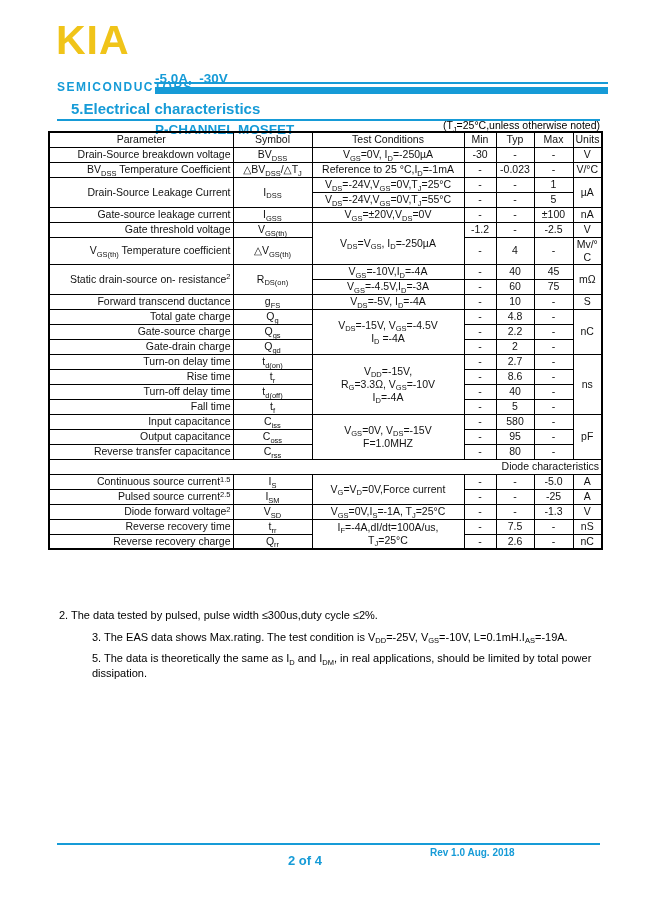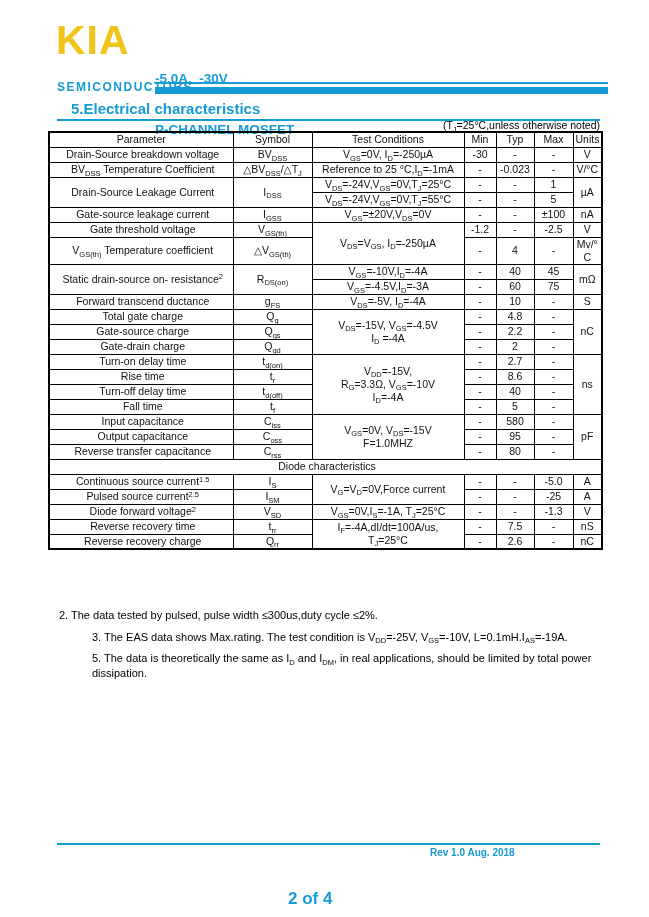--- a/index.html
+++ b/index.html
@@ -48,33 +48,33 @@
   
   .tbl-wrap { position:absolute; left:48px; top:131px; width:553px; }
   table { border-collapse:collapse; width:553px; font-size:10.5px; table-layout:fixed; }
   table { border:2px solid #000; }
   th, td {
     border:1px solid #000; padding:0 2px; height:15px;
     text-align:center; vertical-align:middle; line-height:13px;
     overflow:hidden;
   }
   th { font-weight:normal; font-size:10.5px;margin-top:13px; }
-  td.l, th.l { text-align:center; padding-left:5px; }
+  td.l, th.l { text-align:right; padding-left:5px; }
   td.u { word-break:break-all; }
   sub { font-size:7.5px; vertical-align:baseline; position:relative; top:2.5px; line-height:0; }
   sup { font-size:7.5px; vertical-align:baseline; position:relative; top:-3.5px; line-height:0; }
 
   
   .notes { position:absolute; left:59px; top:608px; width:542px; font-size:11px; color:#000; }
   .note { line-height:15px; margin-bottom:6.5px; }
   .note + .note { padding-left:33px; }
 
   
   .footer-rule { position:absolute; left:57px; top:843px; width:543px; height:2px; background:var(--accent); }
-  .page-num { position:absolute; left:288px; top:889px; font-size:17px; font-weight:bold; color:var(--accent); }
+  .page-num { position:absolute; left:288px; top:853px; font-size:13px; font-weight:bold; color:var(--accent); }
   .rev-label { position:absolute; left:430px; top:847px; font-size:10px; font-weight:bold; color:var(--accent); }
 </style>
 </head>
 <body>
 
 <div class="page">
 
   <div class="logo">KIA</div>
   <div class="logo-sub">SEMICONDUCTORS</div>
   <div class="ratings">

